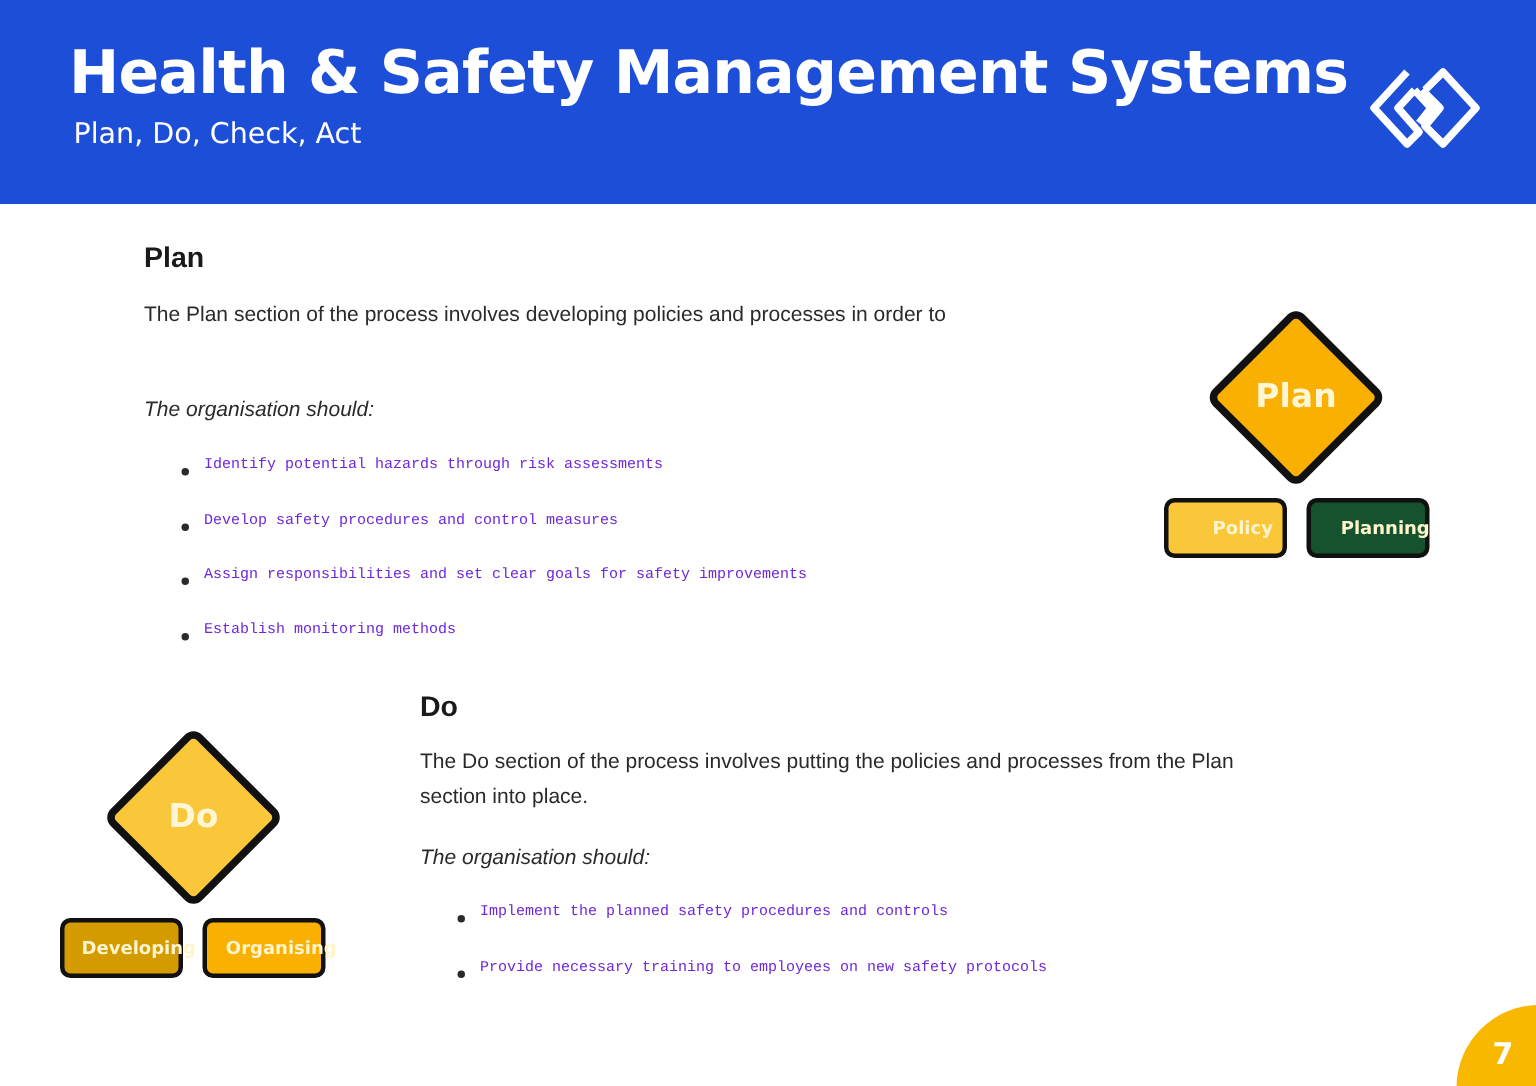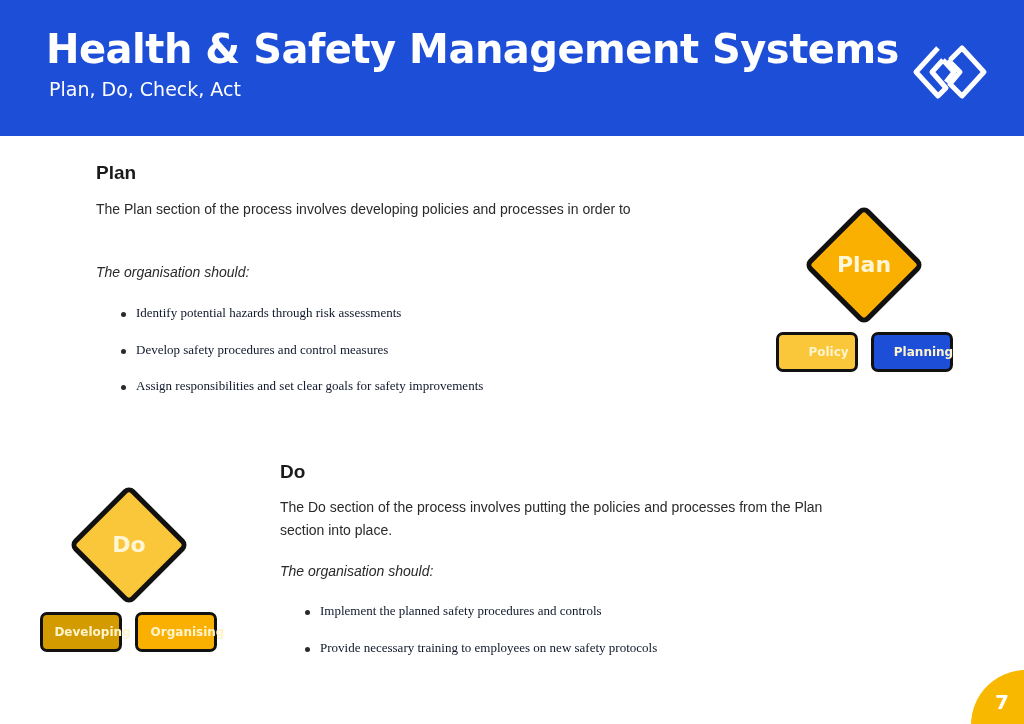--- a/index.html
+++ b/index.html
@@ -32,22 +32,22 @@
   .para {
     position: absolute; font-family: "Liberation Sans", sans-serif;
     font-size: 14px; line-height: 23px; color: #2a2a2a;
   }
   .intro {
     position: absolute; font-family: "Liberation Sans", sans-serif;
     font-style: italic; font-size: 14px; color: #2a2a2a;
   }
   .bullets { position: absolute; list-style: none; }
   .bullets li {
-    position: relative; font-family: Liberation Serif, serif;
-    font-size: 13px; height: 36.5px; padding-left: 15px; color: #0f172a;
+    position: relative; font-family: Liberation Mono, monospace;
+    font-size: 10px; height: 36.5px; padding-left: 15px; color: #6d28d9;
     white-space: nowrap;
   }
   .bullets li::before {
     content: ""; position: absolute; left: 0; top: 7px;
     width: 5px; height: 5px; border-radius: 50%; background: #2a2a2a;
   }
 
   .diamond {
     position: absolute; width: 86px; height: 86px;
     transform: rotate(45deg); border: 5px solid #111111; border-radius: 8px;
@@ -90,27 +90,28 @@
 
 <div class="section-title" style="left:96px; top:162px;">Plan</div>
 <div class="para" style="left:96px; top:198px; width:620px;">
   <div>The Plan section of the process involves developing policies and processes in order to</div>
 </div>
 <div class="intro" style="left:96px; top:264px;">The organisation should:</div>
 <ul class="bullets" style="left:121px; top:305px;">
   <li>Identify potential hazards through risk assessments</li>
   <li>Develop safety procedures and control measures</li>
   <li>Assign responsibilities and set clear goals for safety improvements</li>
+  <li>Establish monitoring methods</li>
 </ul>
 
 <div>
   <div class="diamond" style="left:821px; top:222px; background:#f9b000;"></div>
   <div class="diamond-label" style="left:804px; top:252px; font-size:22px;">Plan</div>
   <div class="chip" style="left:776px; top:332px; width:82px; background:#fbc73a;">Policy</div>
-  <div class="chip" style="left:871px; top:332px; width:82px; background:#1d4ed8;">Planning</div>
+  <div class="chip" style="left:871px; top:332px; width:82px; background:#14532d;">Planning</div>
 </div>
 
 <div class="section-title" style="left:280px; top:461px;">Do</div>
 <div class="para" style="left:280px; top:496px; width:620px;">
   <div>The Do section of the process involves putting the policies and processes from the Plan</div>
   <div>section into place.</div>
 </div>
 <div class="intro" style="left:280px; top:563px;">The organisation should:</div>
 <ul class="bullets" style="left:305px; top:603px;">
   <li>Implement the planned safety procedures and controls</li>

